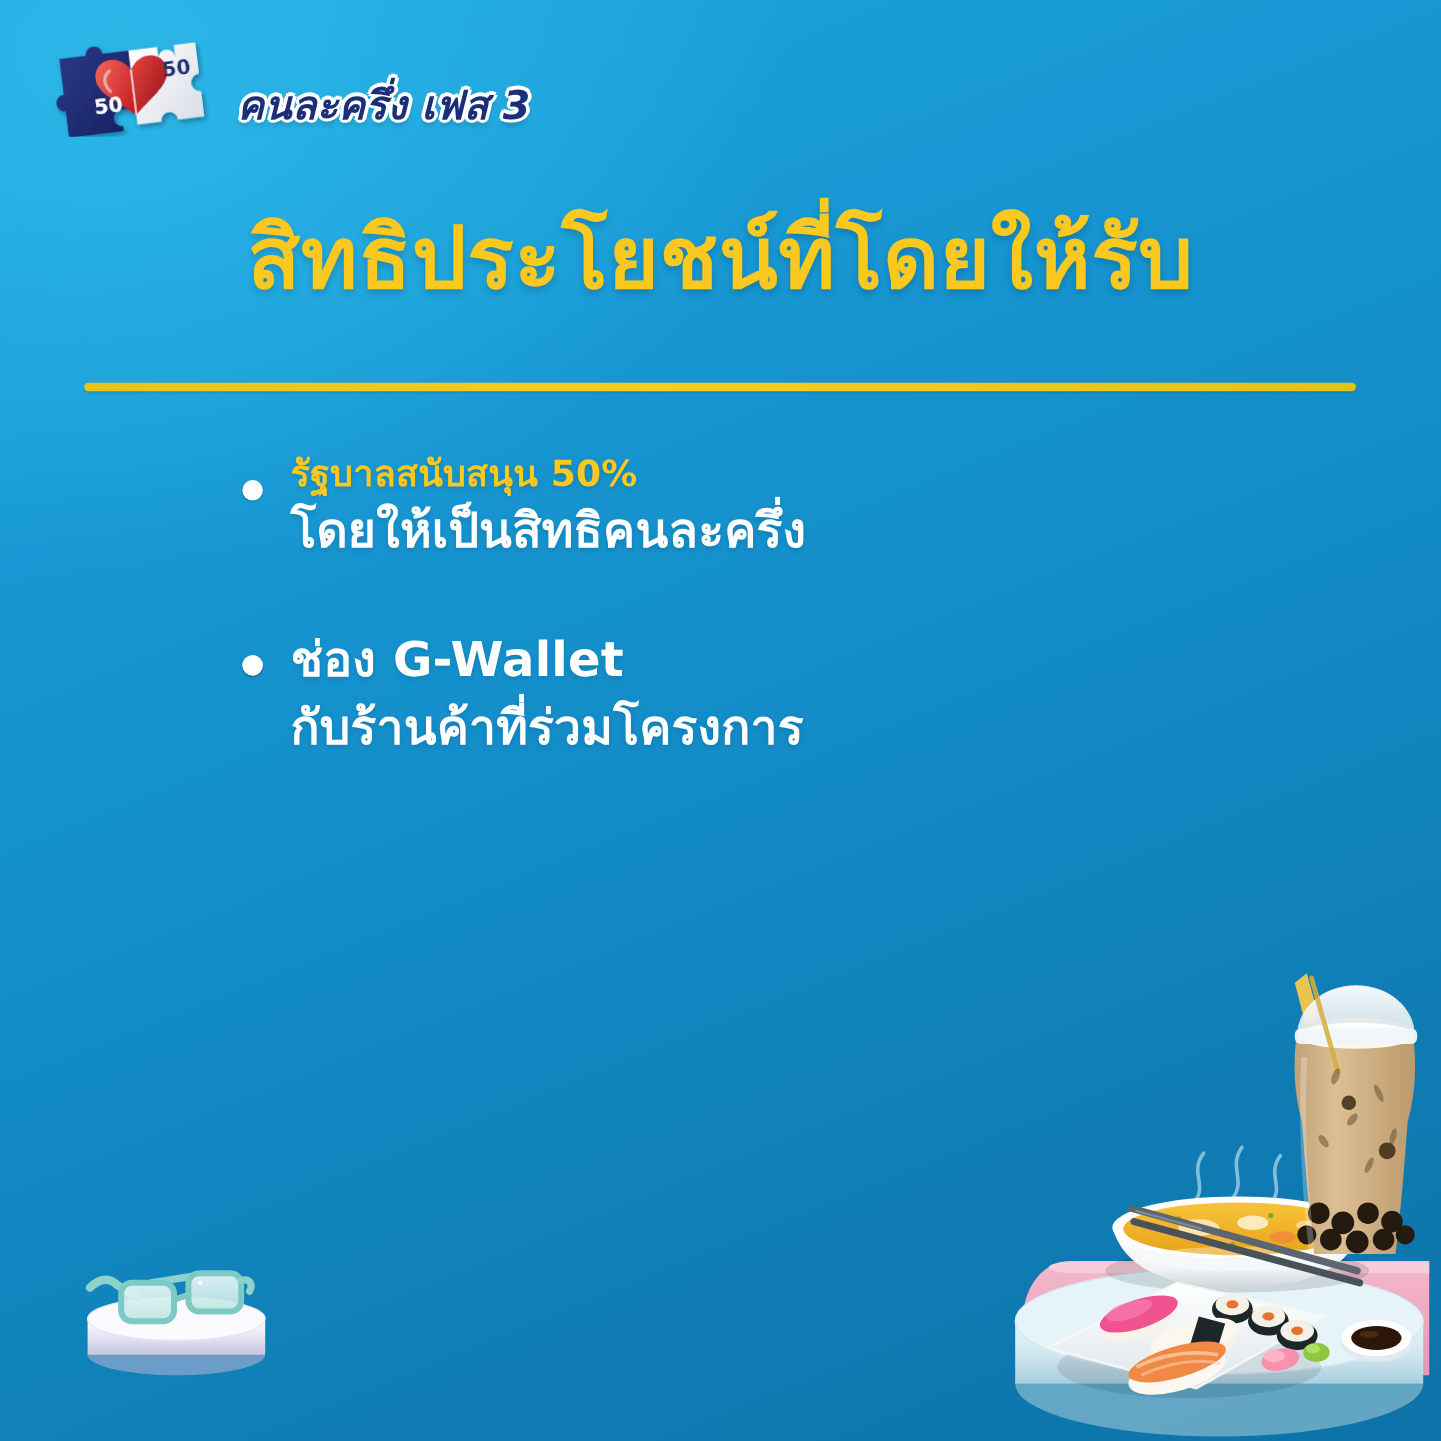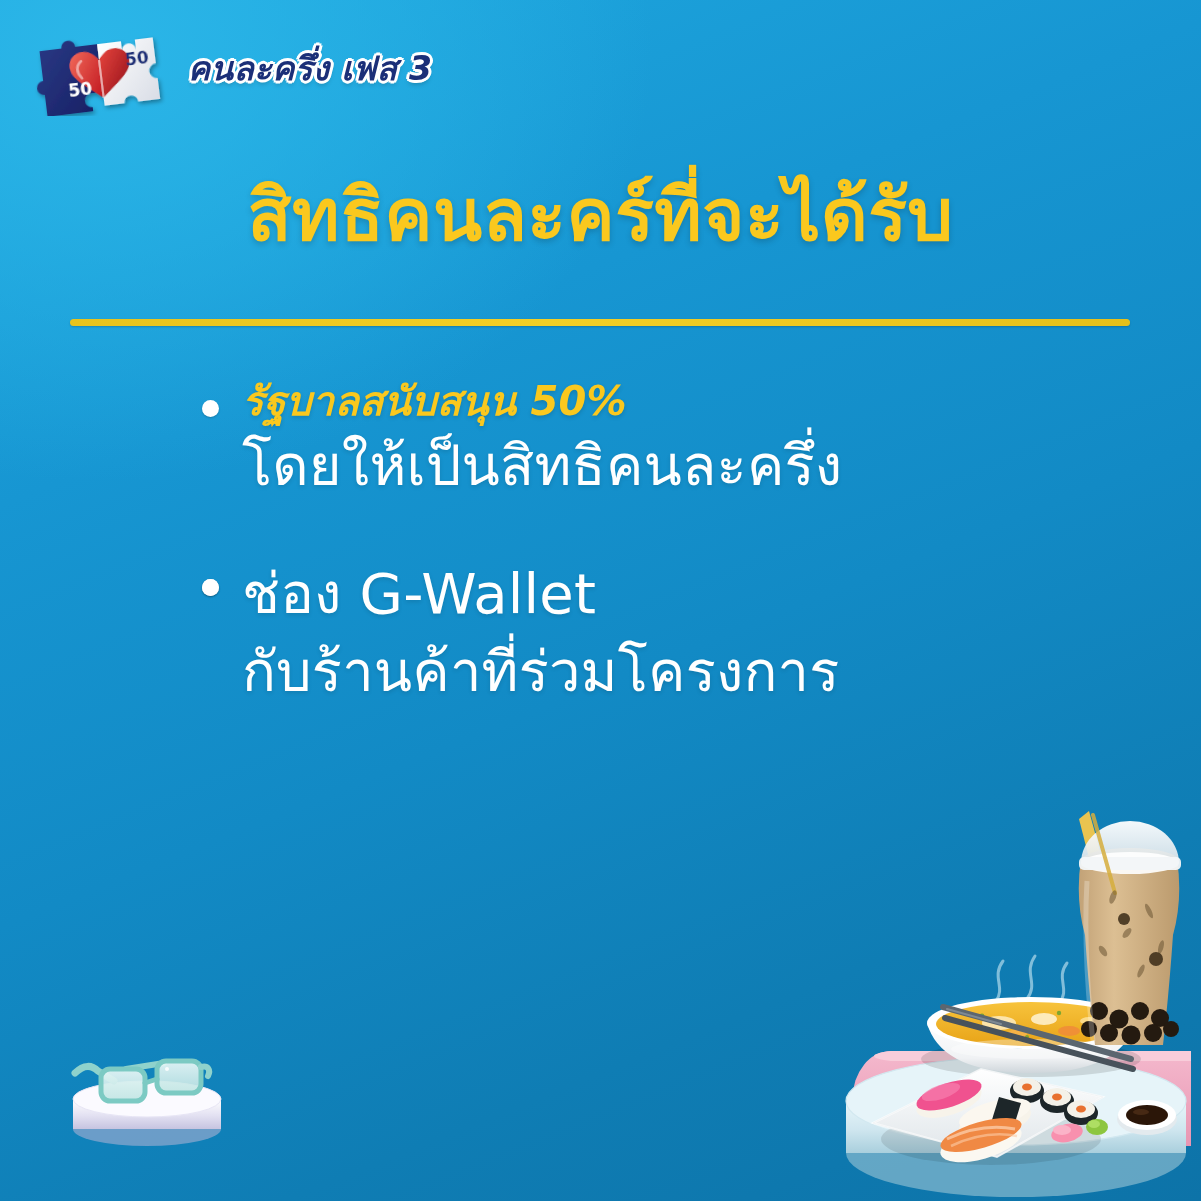--- a/index.html
+++ b/index.html
@@ -15,24 +15,24 @@
     font-family: "DejaVu Sans", "Liberation Sans", sans-serif;
     background:
       radial-gradient(ellipse 900px 700px at 8% 4%, #2bb6e8 0%, rgba(43,182,232,0) 62%),
       linear-gradient(158deg, #1fa9e0 0%, #1796d2 30%, #128ac5 55%, #0f7db4 78%, #0d73a8 100%);
     user-select: none;
   }
 
   
   .brand {
     position: absolute;
-    left: 26px;
+    left: 36px;
     top: 22px;
     display: flex;
-    align-items: center;
+    align-items: flex-end;
     gap: 14px;
     height: 92px;
   }
   .logo-wrap {
     position: relative;
     width: 148px;
     height: 96px;
   }
   .brand-title {
     font-family: "DejaVu Sans", "Liberation Sans", sans-serif;
@@ -92,31 +92,30 @@
     position: absolute;
     left: 6px;
     top: 22px;
     width: 17px;
     height: 17px;
     border-radius: 50%;
     background: #ffffff;
     box-shadow: 0 1px 2px rgba(0,0,0,.2);
   }
   .bullet-head {
-    font-size: 40px;
+    font-size: 30px;
     font-weight: 700;
     color: #fac81e;
     line-height: 1.18;
     letter-spacing: .2px;
     text-shadow: 0 2px 4px rgba(0,0,0,.15);
-    font-style: italic;
   }
   .bullet-sub {
-    font-size: 56px;
-    font-weight: 400;
+    font-size: 40px;
+    font-weight: 700;
     color: #ffffff;
     line-height: 1.32;
     margin-top: 4px;
     letter-spacing: .2px;
     text-shadow: 0 2px 4px rgba(0,0,0,.12);
   }
 
   
   .glasses-scene {
     position: absolute;
@@ -180,21 +179,21 @@
 
           <text x="40" y="73" font-family="DejaVu Sans, sans-serif" font-size="17" font-weight="700" fill="#ffffff">50</text>
           <text x="100" y="49" font-family="DejaVu Sans, sans-serif" font-size="17" font-weight="700" fill="#1b2f78">50</text>
         </g>
       </svg>
     </div>
 
     <div class="brand-title">คนละครึ่ง เฟส 3</div>
   </div>
 
-  <div class="title">สิทธิคนละคร์ที่จะได้รับ</div>
+  <div class="title">สิทธิประโยชน์ที่โดยให้รับ</div>
   <div class="divider"></div>
 
   <div class="bullets">
 
     <div class="bullet-item">
       <span class="bullet-dot"></span>
       <div class="bullet-head">รัฐบาลสนับสนุน 50%</div>
       <div class="bullet-sub">โดยให้เป็นสิทธิคนละครึ่ง</div>
     </div>
 

